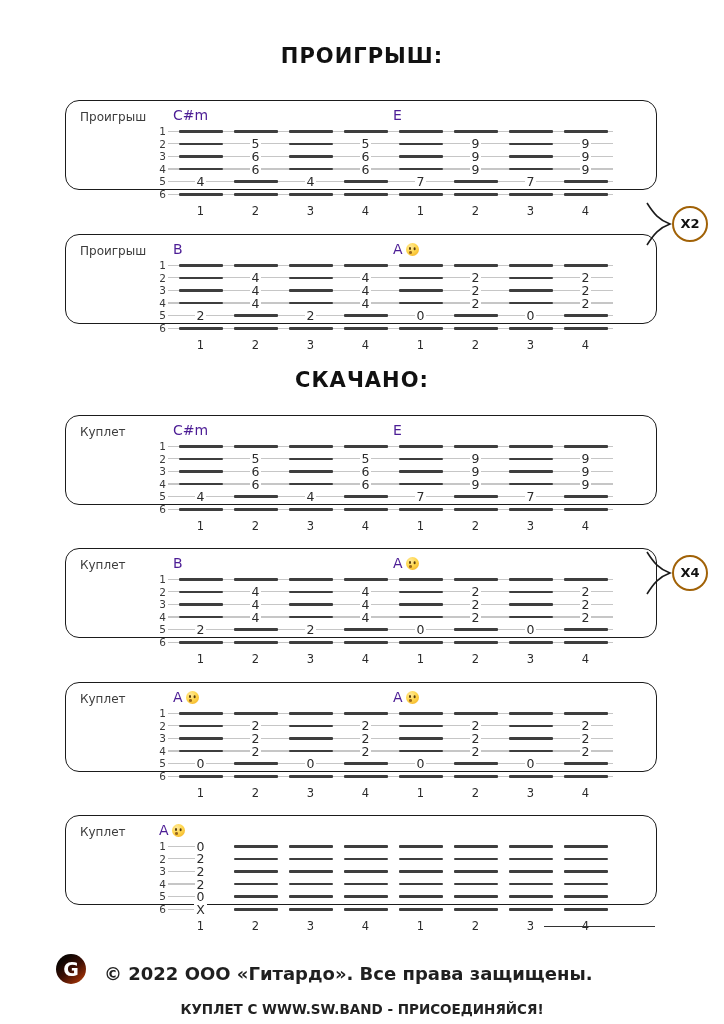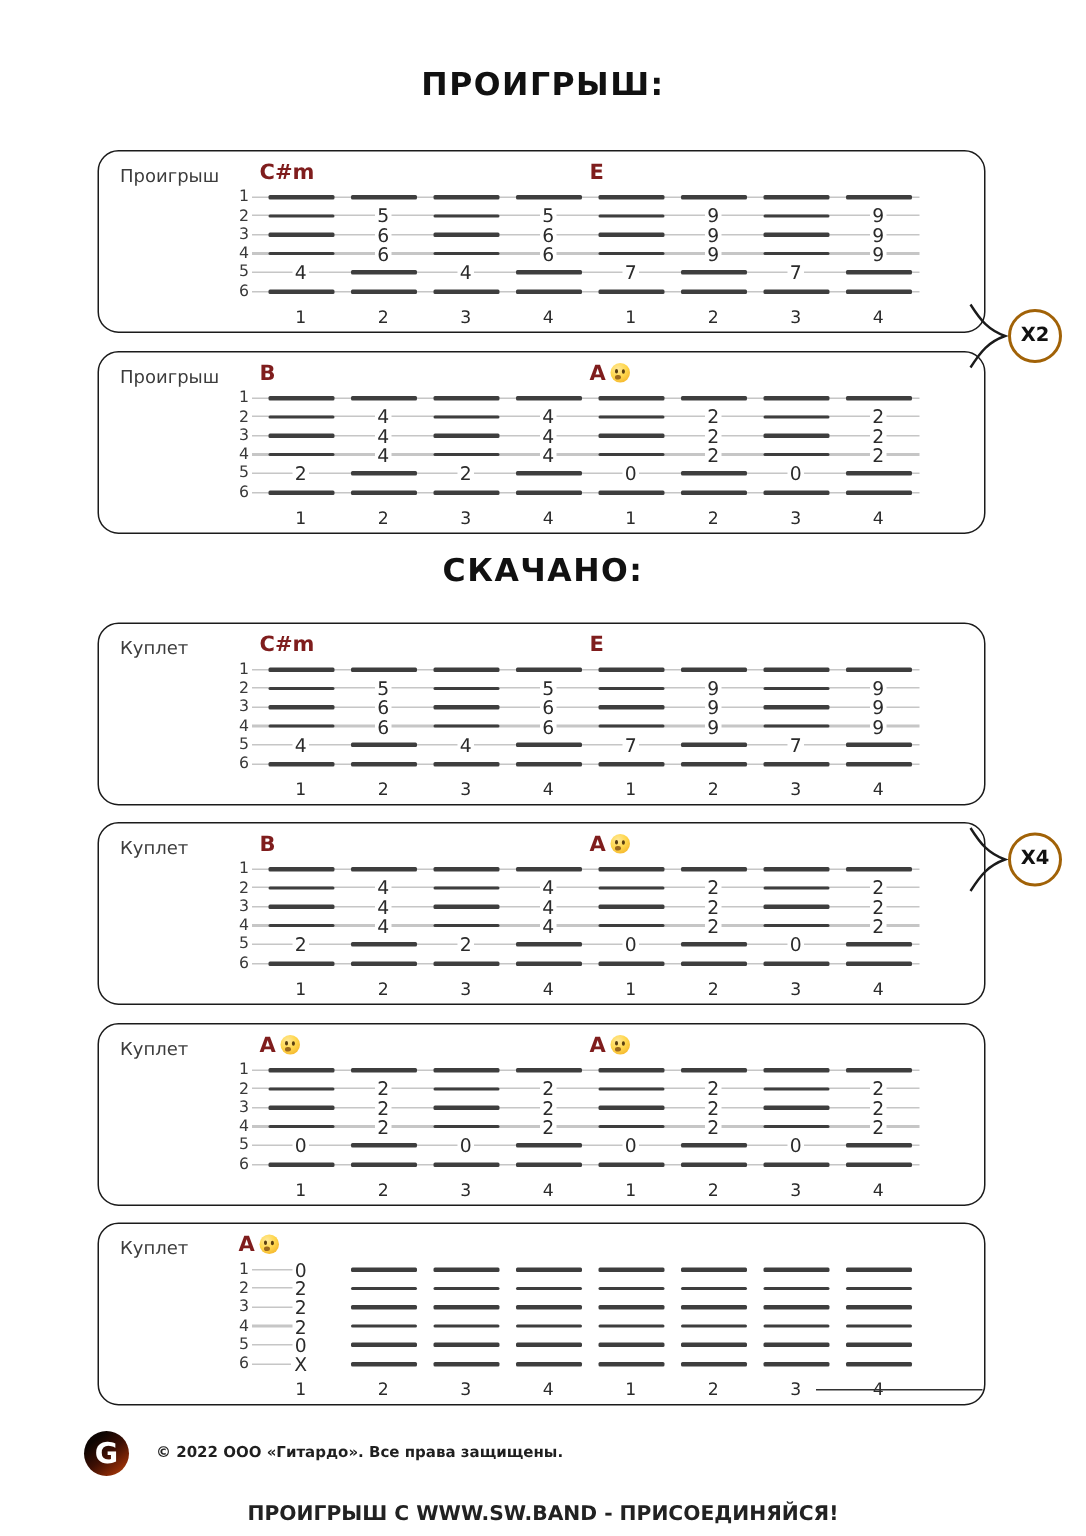--- a/index.html
+++ b/index.html
@@ -1,26 +1,26 @@
 <!DOCTYPE html>
 <html><head>
 <meta charset="utf-8">
 <style>
   html,body{margin:0;padding:0;background:#ffffff;}
   body{width:724px;height:1024px;position:relative;font-family:"DejaVu Sans","Liberation Sans",sans-serif;color:#222;}
 
   .section-title{position:absolute;left:0;width:724px;text-align:center;
     font-size:21px;font-weight:bold;letter-spacing:1px;color:#111;}
 
-  .tab-box{position:absolute;left:65px;width:592px;height:122px;
+  .tab-box{position:absolute;left:65px;width:592px;height:90px;
     border:1.6px solid #1b1b1b;border-radius:14px;background:#fff;box-sizing:border-box;}
 
   .box-label{position:absolute;left:14px;top:9px;font-size:12px;color:#3c3c3c;}
 
-  .chord{position:absolute;top:6px;height:16px;font-size:14px;font-weight:bold;color:#7f1d1d;white-space:nowrap;}
+  .chord{position:absolute;top:6px;height:16px;font-size:14px;font-weight:normal;color:#4c1d95;white-space:nowrap;}
 
   .emoji-face{display:inline-block;width:13px;height:13px;border-radius:50%;position:relative;
     margin-left:3px;vertical-align:-2px;
     background:radial-gradient(circle at 38% 30%,#ffe89a 0%,#ffd74d 45%,#f5b82e 80%,#e3a01f 100%);}
   .emoji-face::before{content:"";position:absolute;width:2px;height:2.6px;border-radius:50%;
     background:#5a3e11;left:3.1px;top:4px;box-shadow:4.6px .2px 0 #5a3e11;}
   .emoji-face::after{content:"";position:absolute;width:3.6px;height:2.8px;border-radius:50%;
     background:#9a671e;left:3.2px;top:8.4px;}
 
   .strings{position:absolute;left:0;top:24px;width:100%;}
@@ -39,21 +39,21 @@
 
   .repeat-group{position:absolute;left:645px;width:70px;height:44px;}
   .repeat-brace{position:absolute;left:0;top:0;}
   .repeat-circle{position:absolute;left:27px;top:4px;width:36px;height:36px;border:2px solid #a16207;
     border-radius:50%;box-sizing:border-box;text-align:center;line-height:32px;
     font-size:13px;font-weight:bold;color:#111;background:#fff;}
 
   .footer-logo{position:absolute;left:56px;top:954px;width:30px;height:30px;border-radius:50%;
     background:linear-gradient(140deg,#0d0502 22%,#3d0f04 52%,#8a2a06 80%,#c05408 100%);
     color:#fff;font-weight:bold;font-size:19px;line-height:30px;text-align:center;}
-  .copyright{position:absolute;left:104px;top:963px;font-size:10px;font-weight:bold;color:#1f1f1f;}
+  .copyright{position:absolute;left:104px;top:963px;font-size:18px;font-weight:bold;color:#1f1f1f;}
   .download-banner{position:absolute;left:0;top:1001px;width:724px;text-align:center;
     font-size:13.5px;font-weight:bold;}
 </style>
 </head>
 <body>
 
 <div class="section-title" style="top:44px">ПРОИГРЫШ:</div>
 <div class="section-title" style="top:368px">СКАЧАНО:</div>
 
 <div id="boxes-root">
@@ -1214,13 +1214,13 @@
 
 <div class="repeat-group" style="top:551px">
   <svg class="repeat-brace" width="27" height="44" viewBox="0 0 27 44">
     <path d="M2,1 C9,12 14,18 25,22 C14,26 9,32 2,43" fill="none" stroke="#1b1b1b" stroke-width="1.6"></path>
   </svg>
   <div class="repeat-circle">X4</div>
 </div>
 
 <div class="footer-logo">G</div>
 <div class="copyright">© 2022 ООО «Гитардо». Все права защищены.</div>
-<div class="download-banner">ПРОИГРЫШ С WWW.SW.BAND - ПРИСОЕДИНЯЙСЯ!</div>
+<div class="download-banner">КУПЛЕТ С WWW.SW.BAND - ПРИСОЕДИНЯЙСЯ!</div>
 
 </body></html>

